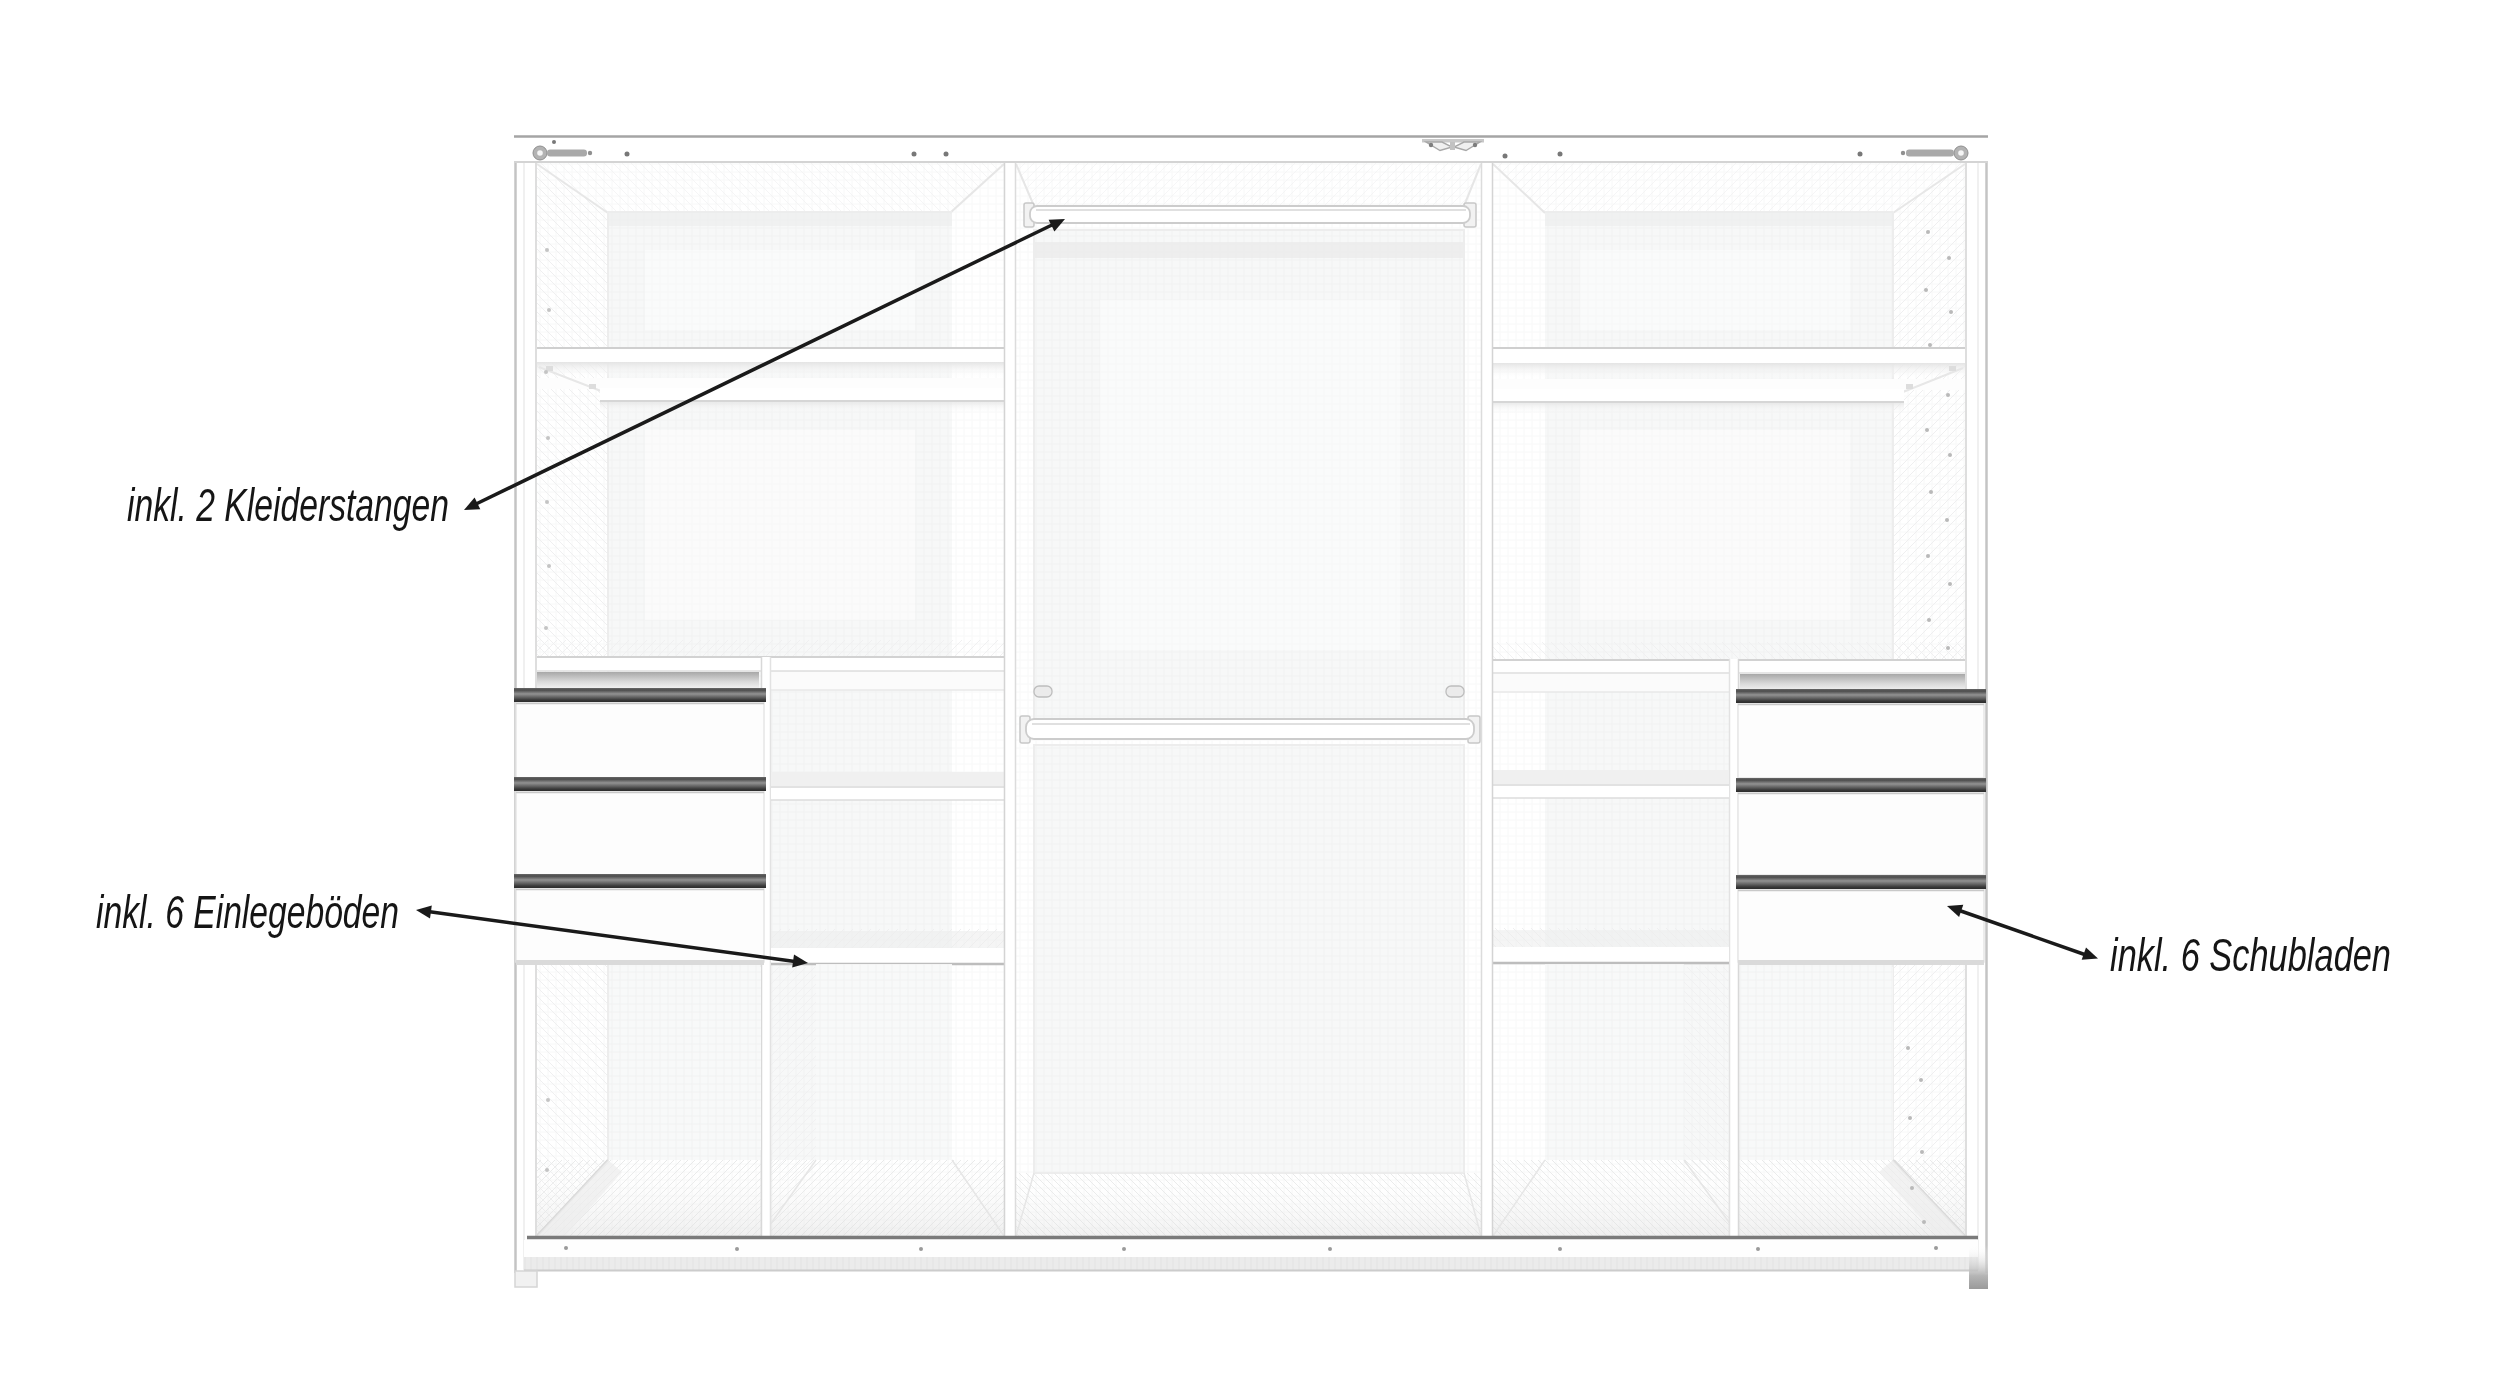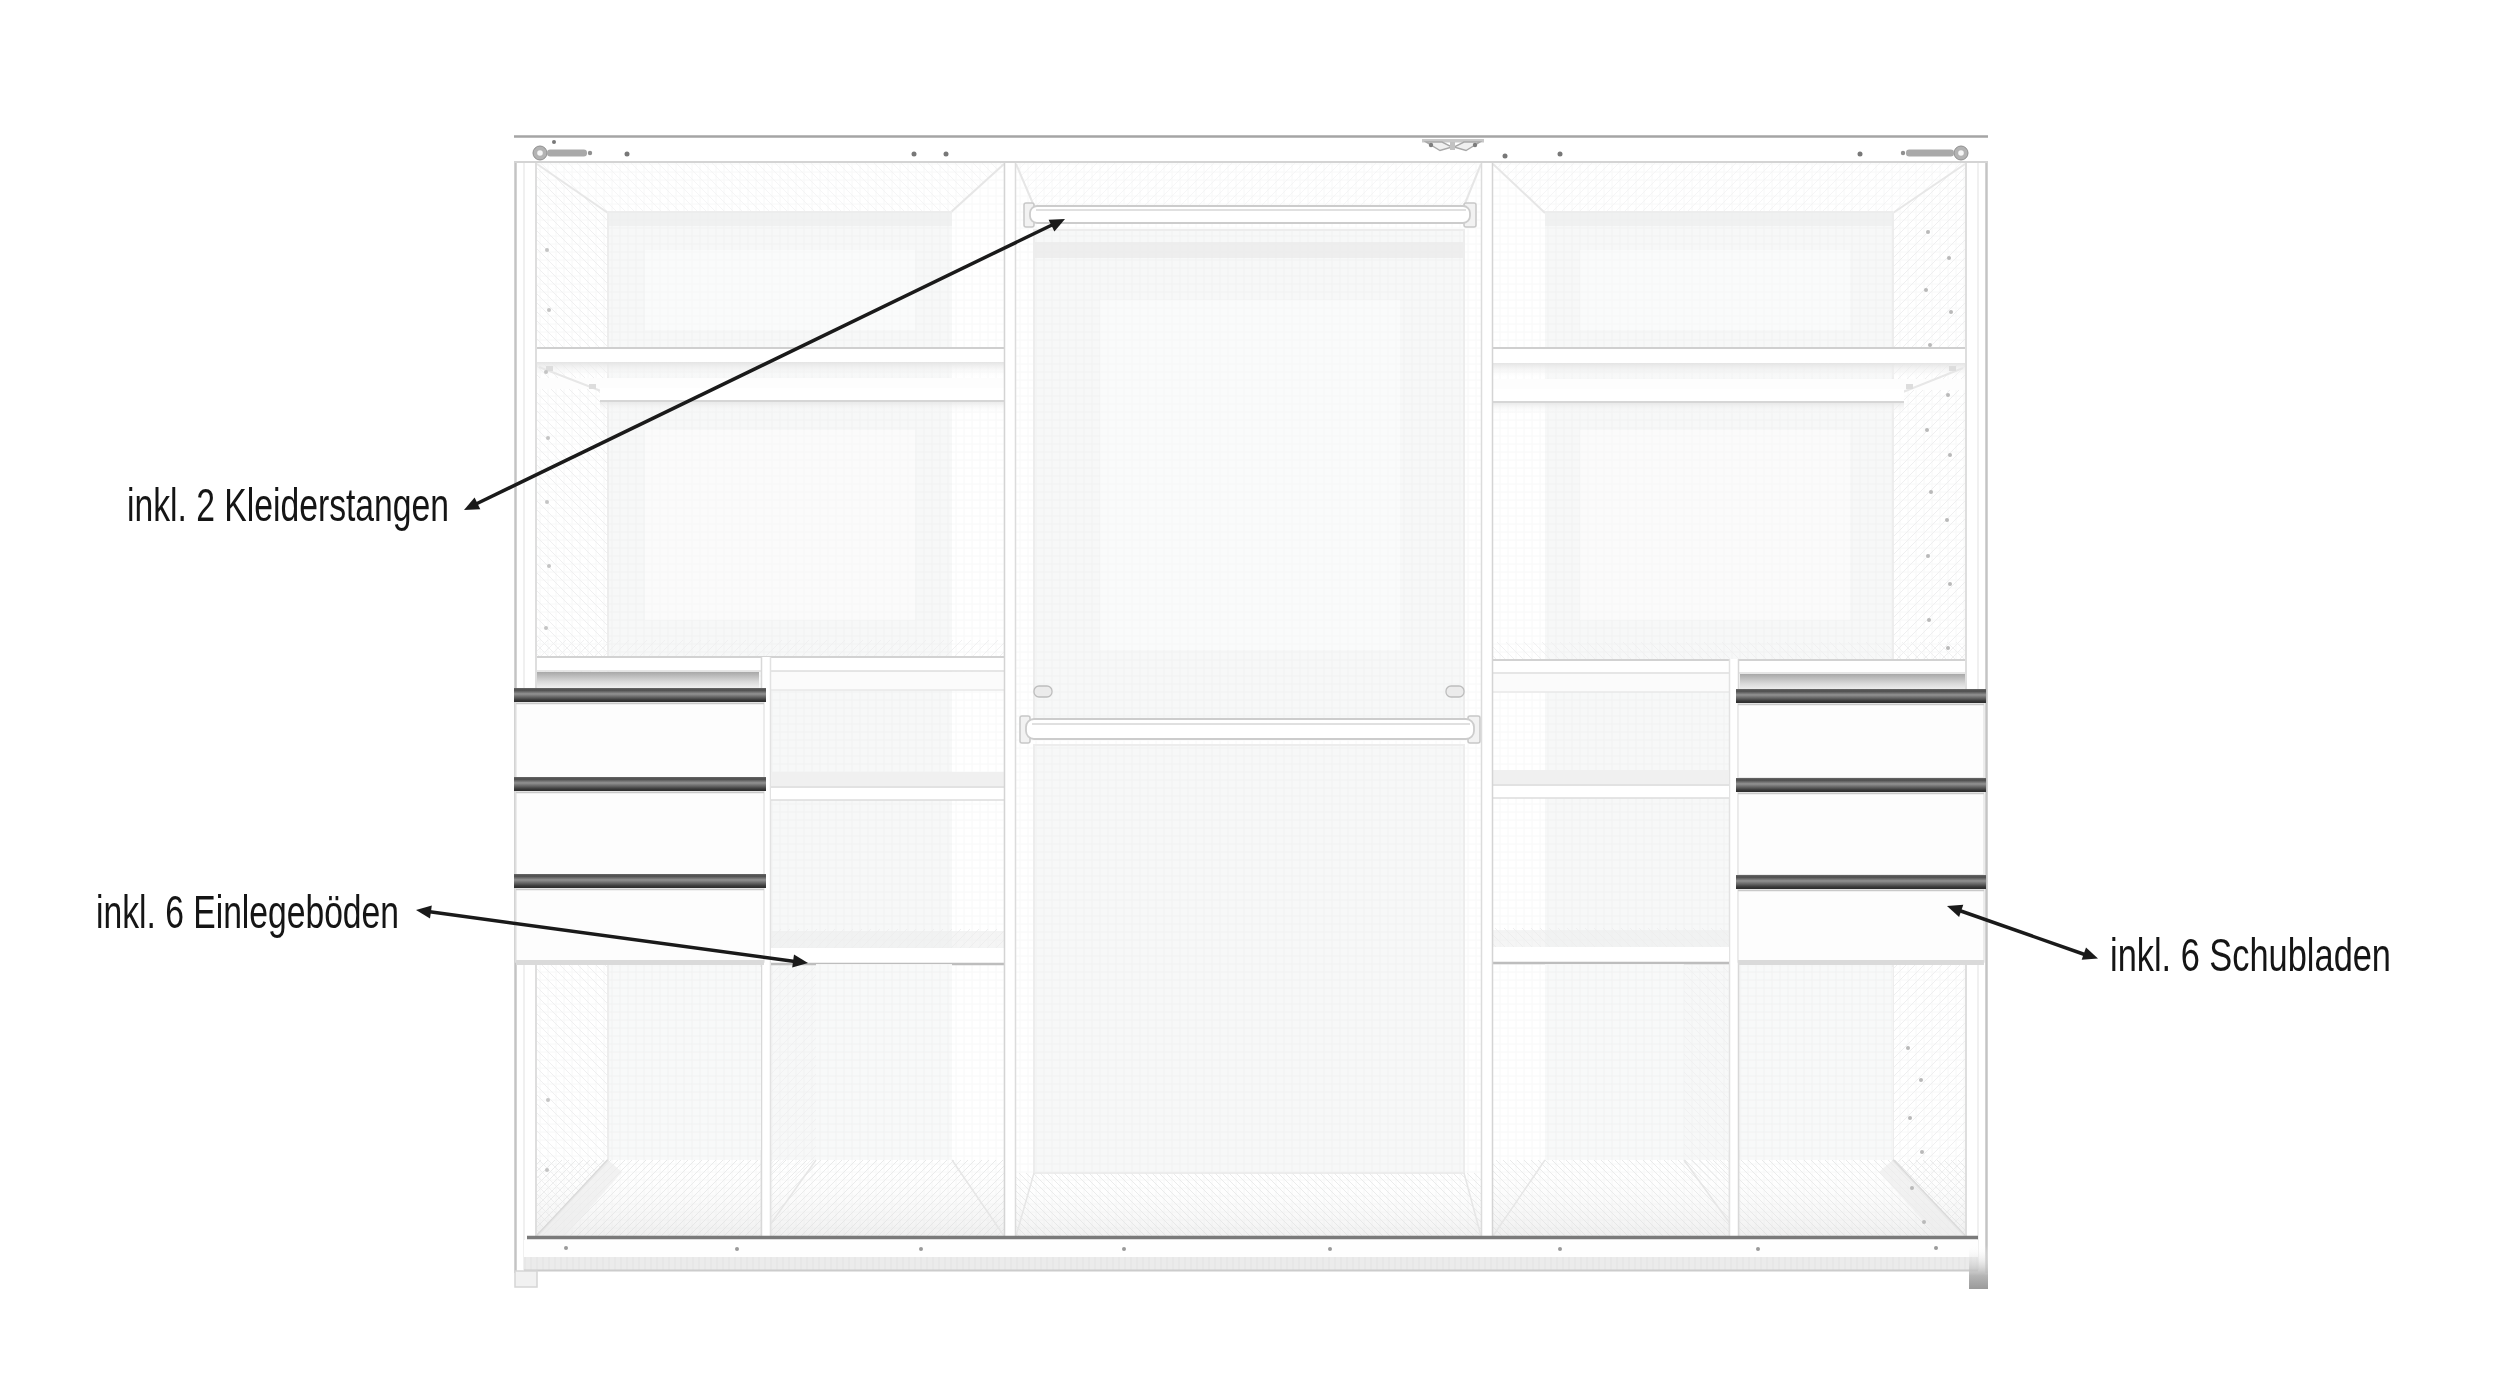--- a/index.html
+++ b/index.html
@@ -1,17 +1,17 @@
 <!DOCTYPE html>
 <html><head>
 <meta charset="utf-8">
 <style>
   html,body{margin:0;padding:0;background:#ffffff;}
   #stage{position:relative;width:2396px;height:1400px;background:#ffffff;overflow:hidden;
-         font-family:"Liberation Sans", sans-serif;}
+         font-family:"Liberation Sans", sans-serif;font-style:italic;}
   svg{position:absolute;left:0;top:0;}
 </style>
 </head>
 <body>
 <div id="stage">
 <svg width="2500" height="1400" viewBox="0 0 2500 1400">
 <defs>
   <pattern id="ph" width="8" height="8" patternUnits="userSpaceOnUse">
     <path d="M0 4 H8 M4 0 V8" stroke="#f1f2f2" stroke-width="1" fill="none"></path>
   </pattern>

